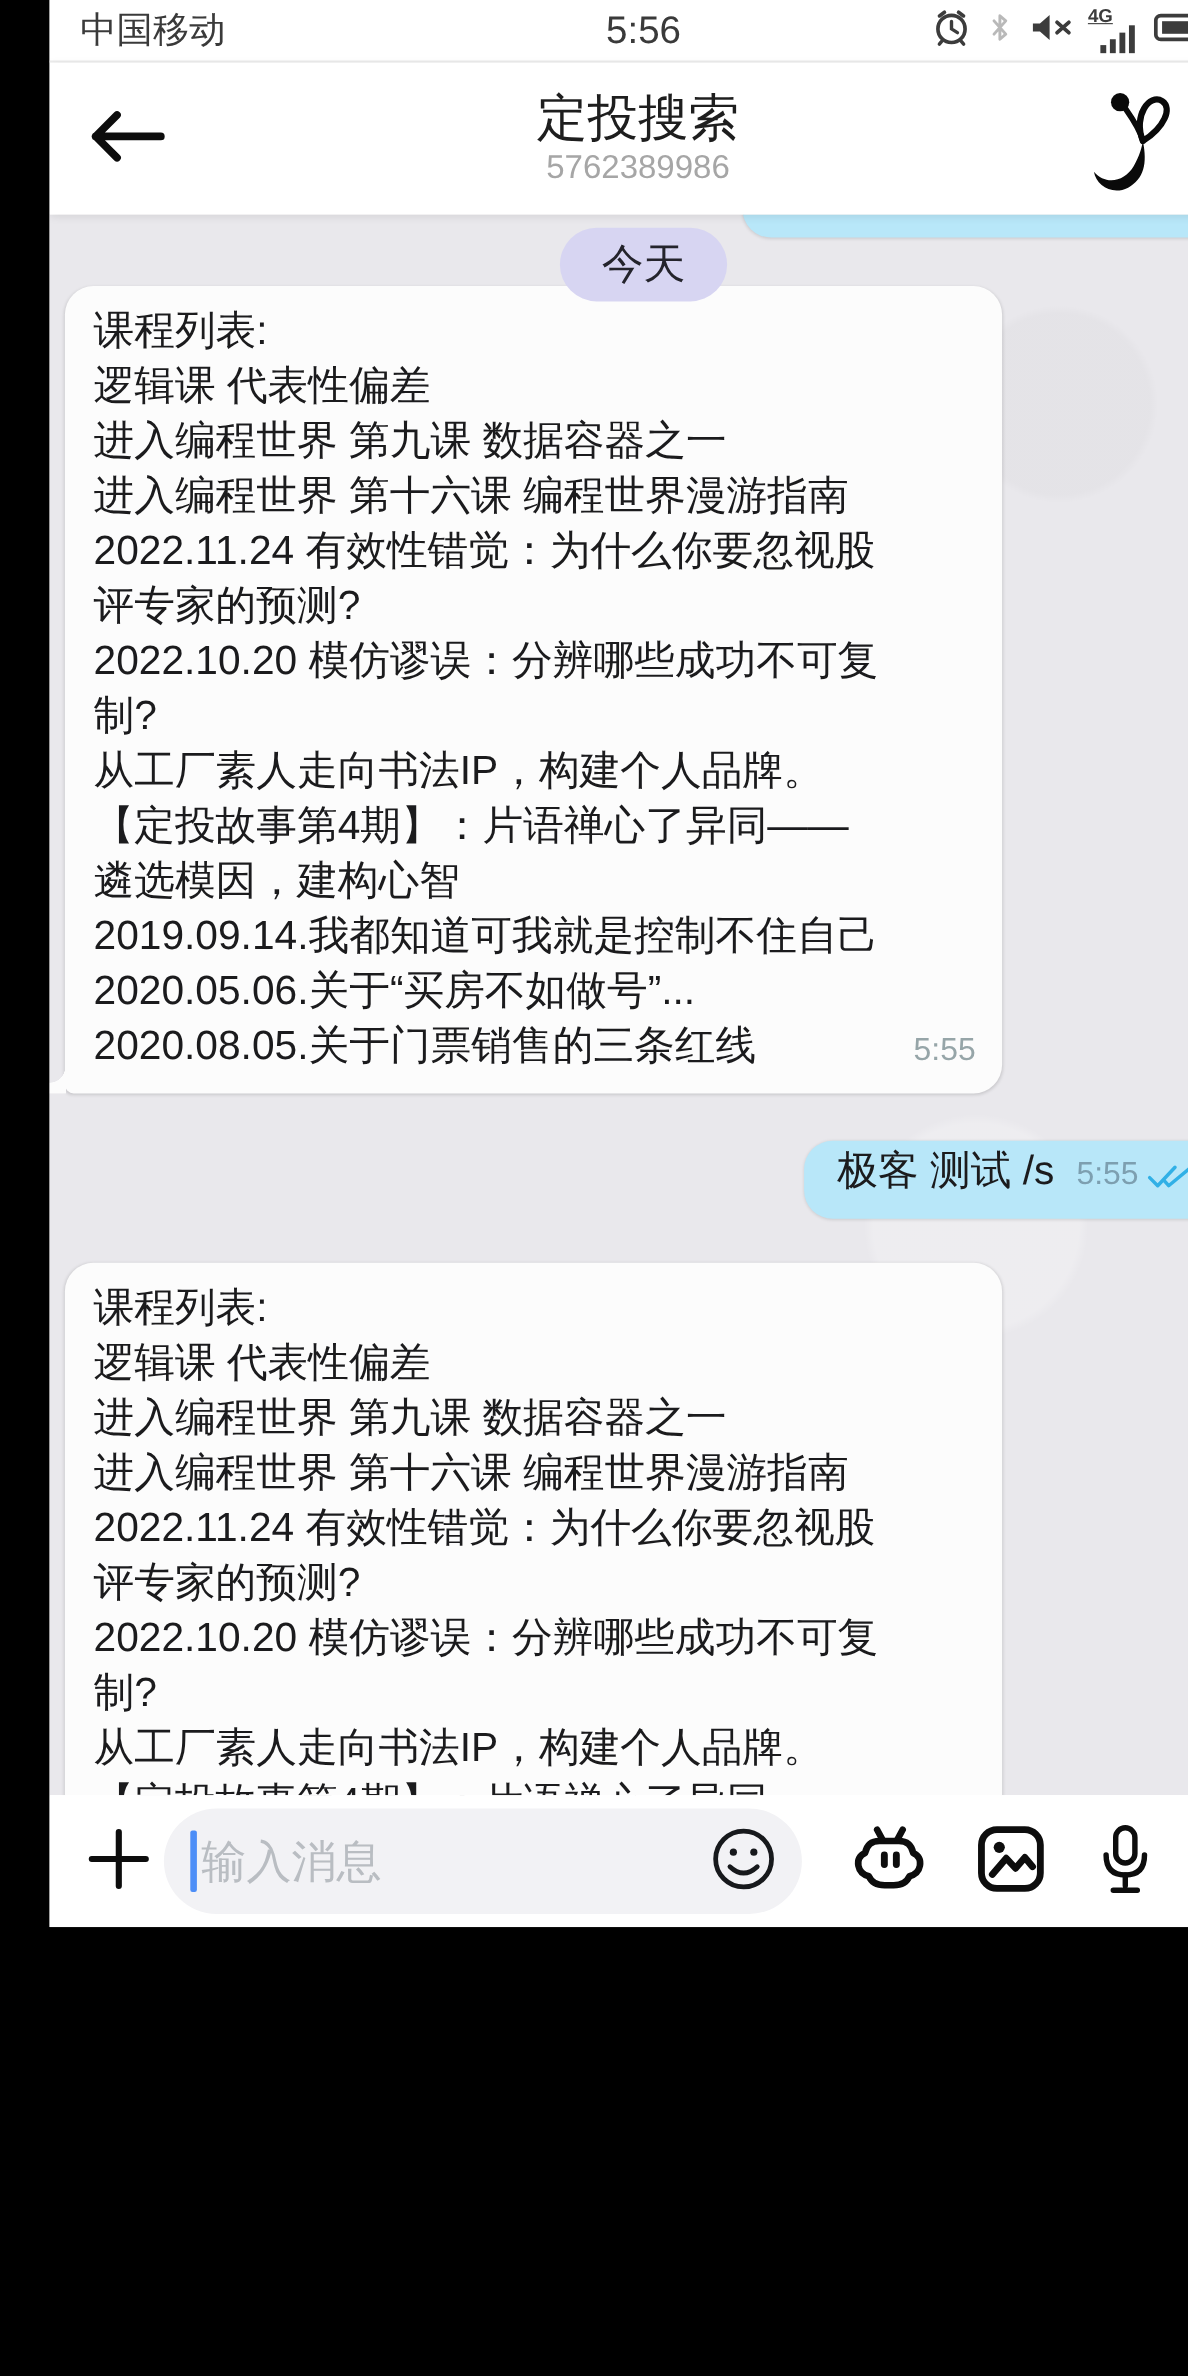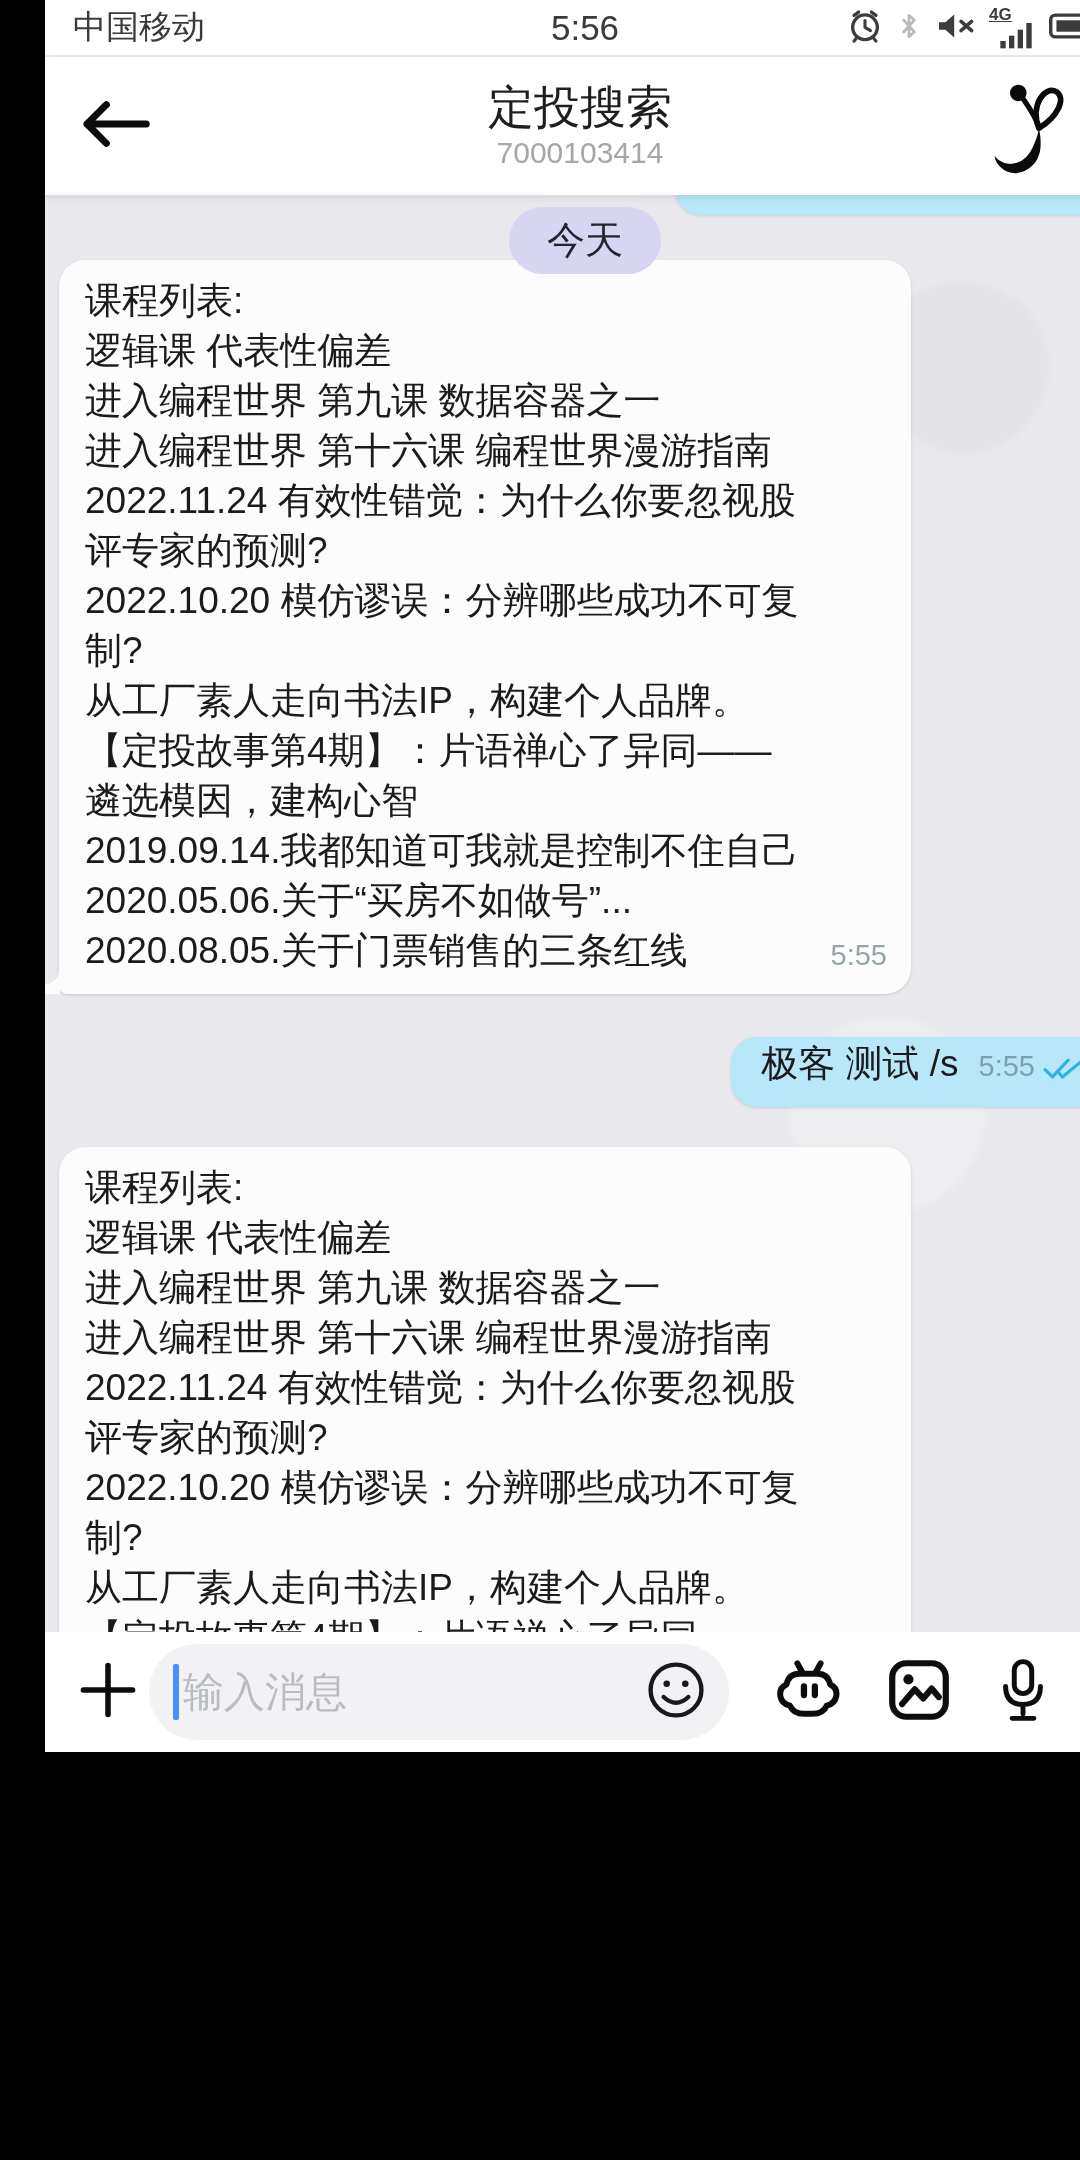--- a/index.html
+++ b/index.html
@@ -154,21 +154,21 @@
   <div class="app-header">
     <div class="back-btn">
       <span>
         <svg width="72" height="56" viewBox="0 0 66 52">
             <path d="M62 26 H7 M25 8 L7 26 L25 44" fill="none" stroke="#0d0d0d" stroke-width="6.5" stroke-linecap="round" stroke-linejoin="round"></path>
           </svg>
       </span>
     </div>
     <div class="header-center">
       <div class="header-title">定投搜索</div>
-      <div class="header-sub">7000103414</div>
+      <div class="header-sub">5762389986</div>
     </div>
     <div class="header-avatar">
       <span>
         <svg width="104" height="116" viewBox="0 0 100 112">
           <circle cx="30" cy="26" r="8" fill="#0a0a0a"></circle>
           <path d="M35 32 C42 42 48 52 50 60" fill="none" stroke="#0a0a0a" stroke-width="5" stroke-linecap="round"></path>
           <path d="M50 60 C41 38 56 18 67 25 C76 31 69 48 50 60" fill="none" stroke="#0a0a0a" stroke-width="5.5" stroke-linecap="round"></path>
           <path d="M50 60 C54 80 51 93 37 101 C23 108 9 99 7 87 C17 99 34 96 42 82 C47 73 49 66 50 60 Z" fill="#0a0a0a"></path>
         </svg>
       </span>

